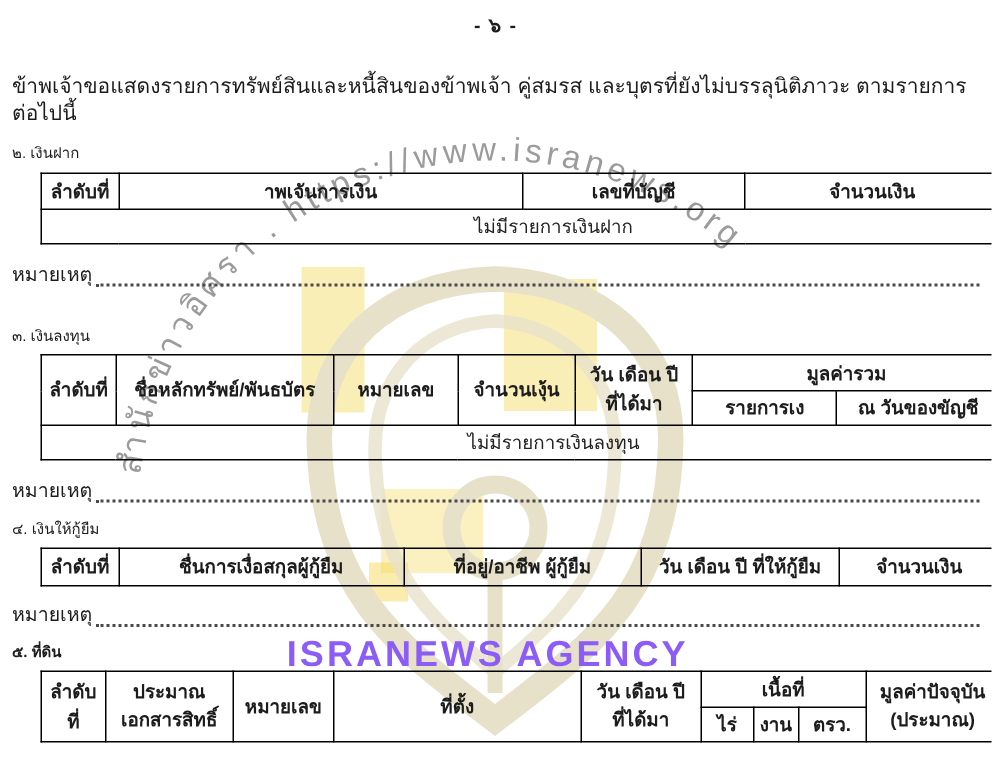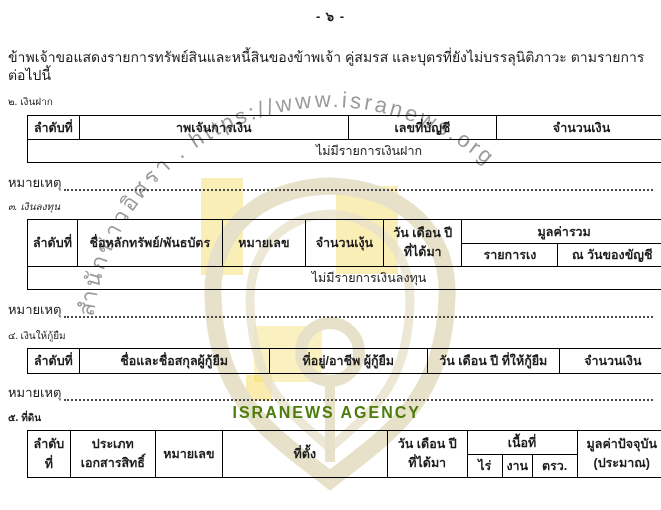--- a/index.html
+++ b/index.html
@@ -21,46 +21,46 @@
   
   .watermark-layer {
     position: absolute;
     inset: 0;
     z-index: 0;
     pointer-events: none;
   }
   .agency-watermark {
     position: absolute;
     left: 50%;
-    top: 404px;
+    top: 423px;
     transform: translateX(-52%);
-    font-size: 16px;
+    font-size: 24px;
     font-weight: bold;
     letter-spacing: 2px;
-    color: #4d7c0f;
+    color: #8b5cf6;
     white-space: nowrap;
     z-index: 0;
     pointer-events: none;
   }
   
   .page-num {
     text-align: center;
     font-size: 13px;
     font-weight: bold;
     letter-spacing: 1px;
   }
   .intro {
     margin-top: 22px;
     font-size: 14px;
     line-height: 1.25;
   }
   .section-title { font-size: 10px; }
   .st-2 { margin-top: 10px; }
-  .st-3 { margin-top: 6px; font-style: italic; }
-  .st-4 { margin-top: 8px; font-family: Liberation Serif, serif; }
+  .st-3 { margin-top: 23px; }
+  .st-4 { margin-top: 8px; }
   .st-5 { margin-top: 7px; position: relative; font-weight: bold; }
   
   table {
     border-collapse: collapse;
     table-layout: fixed;
     width: 640px;
     margin-left: 19px;
     background: transparent;
   }
   .t-deposits    { margin-top: 6px; }
@@ -201,21 +201,21 @@
     <colgroup>
       <col style="width:8.1%">
         <col style="width:29.7%">
         <col style="width:24.8%">
         <col style="width:20.6%">
         <col style="width:16.8%">
     </colgroup>
     <tbody>
         <tr>
       <th class="h25">ลำดับที่</th>
-      <th class="h25">ชื่อและชื่อสกุลผู้กู้ยืม</th>
+      <th class="h25">ชื่นการเงื่อสกุลผู้กู้ยืม</th>
       <th class="h25">ที่อยู่/อาชีพ ผู้กู้ยืม</th>
       <th class="h25">วัน  เดือน  ปี ที่ให้กู้ยืม</th>
       <th class="h25">จำนวนเงิน</th>
     </tr>
   </tbody>
     </table>
 
   <div class="note-line mt8">
     <span class="note-label">หมายเหตุ</span>
     <span class="note-leader"></span>
@@ -231,21 +231,21 @@
         <col style="width:12.5%">
         <col style="width:5.5%">
         <col style="width:4.7%">
         <col style="width:7%">
         <col style="width:14%">
     </colgroup>
     <tbody>
         <tr>
       <th rowspan="2">ลำดับที่</th>
       <th rowspan="2" class="two-line">
-        <div>ประเภท</div>
+        <div>ประมาณ</div>
         <div>เอกสารสิทธิ์</div>
       </th>
       <th rowspan="2">หมายเลข</th>
       <th rowspan="2">ที่ตั้ง</th>
       <th rowspan="2" class="two-line">
         <div>วัน  เดือน  ปี</div>
         <div>ที่ได้มา</div>
       </th>
       <th colspan="3" class="h24">เนื้อที่</th>
       <th rowspan="2" class="two-line">

